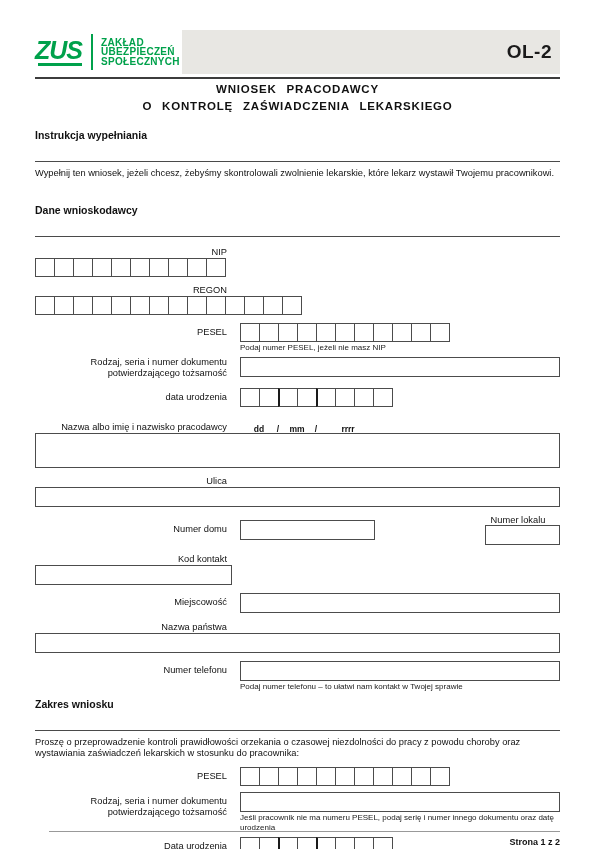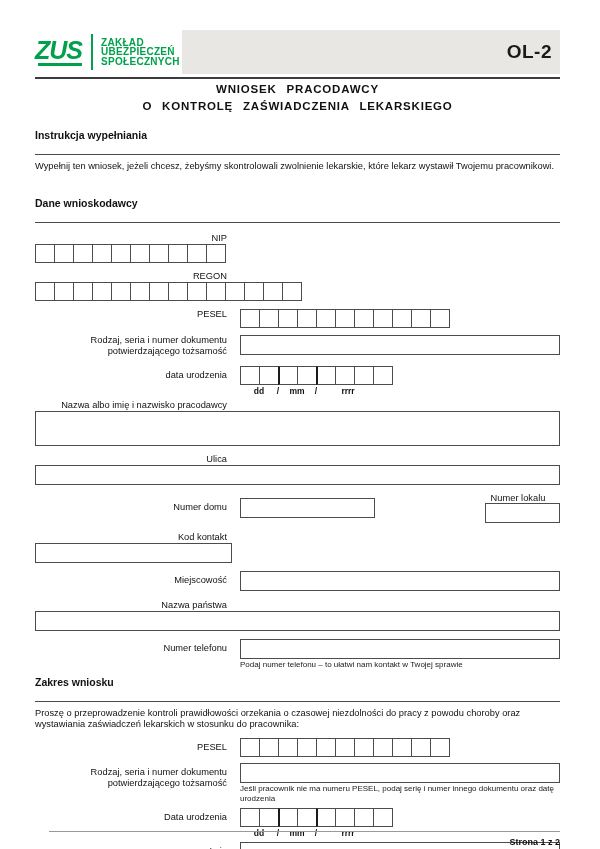--- a/index.html
+++ b/index.html
@@ -24,21 +24,21 @@
   .org-line{font-size:10px;font-weight:bold;color:var(--brand-green);line-height:9.5px;letter-spacing:.3px;}
   .code-bar{flex:1;background:var(--bar-gray);display:flex;align-items:center;justify-content:flex-end;padding-right:8px;}
   .code-text{font-size:19px;font-weight:bold;color:#1a1a1a;letter-spacing:.5px;}
   .header-rule{border-top:2px solid var(--line-dark);margin-top:3px;}
 
   
   .title{margin-top:2px;text-align:center;}
   .title div{font-size:11.5px;font-weight:bold;line-height:17px;letter-spacing:.8px;word-spacing:6px;}
 
   
-  .sec-head{font-size:10.5px;font-weight:bold;padding-bottom:13px;border-bottom:1.5px solid #4a4a4a;}
+  .sec-head{font-size:10.5px;font-weight:bold;padding-bottom:20px;border-bottom:1.5px solid #4a4a4a;}
   .sec-instr{margin-top:14px;}
   .sec-dane{margin-top:24px;}
   .sec-zakres{margin-top:6px;}
   .para{margin-top:6px;font-size:9.3px;line-height:11.5px;}
 
   
   .rows{margin-top:10px;}
   .row{display:flex;align-items:stretch;}
   .lab{width:205px;padding-right:13px;display:flex;flex-direction:column;justify-content:center;align-items:flex-end;text-align:right;font-size:9.3px;line-height:11px;color:#111;}
   .row.has-sub .lab{padding-bottom:11px;}
@@ -52,21 +52,21 @@
 
   .input{height:20px;border:1px solid var(--border);background:#fff;width:100%;}
   .input.tall{height:35px;}
   .input.w135{width:135px;}
   .input.w75{width:75px;}
   .input.w197{width:197px;}
 
   .hint{font-size:8px;line-height:10px;color:#1a1a1a;margin-top:1px;}
 
   .dlegend{position:relative;height:10px;width:153px;margin-top:1px;font-size:8.5px;font-weight:bold;}
-  .dlegend span{position:absolute;top:0;text-align:center;}
+  .dlegend span{position:absolute;top:16px;text-align:center;}
   .dl-dd{left:0;width:38px;}
   .dl-s1{left:30px;width:16px;}
   .dl-mm{left:38px;width:38px;}
   .dl-s2{left:68px;width:16px;}
   .dl-rrrr{left:76px;width:64px;}
 
   .inline-right{display:flex;align-items:center;justify-content:space-between;}
   .inline-group{display:flex;align-items:center;flex-direction:column;}
   .inline-label{font-size:9.3px;margin-right:9px;white-space:nowrap;}
 
@@ -169,20 +169,21 @@
               <span class="cell"></span>
               <span class="cell"></span>
               <span class="cell"></span>
               <span class="cell"></span>
               <span class="cell"></span>
               <span class="cell"></span>
               <span class="cell"></span>
               <span class="cell"></span>
               <span class="cell"></span>
             </div>
+          <div class="hint">Podaj numer PESEL, jeżeli nie masz NIP</div>
         </div>
       </div>
 
       <div class="row mb9">
         <div class="lab">
           <div>Rodzaj, seria i numer dokumentu</div>
           <div>potwierdzającego tożsamość</div>
         </div>
         <div class="field">
             <div class="input"></div>

